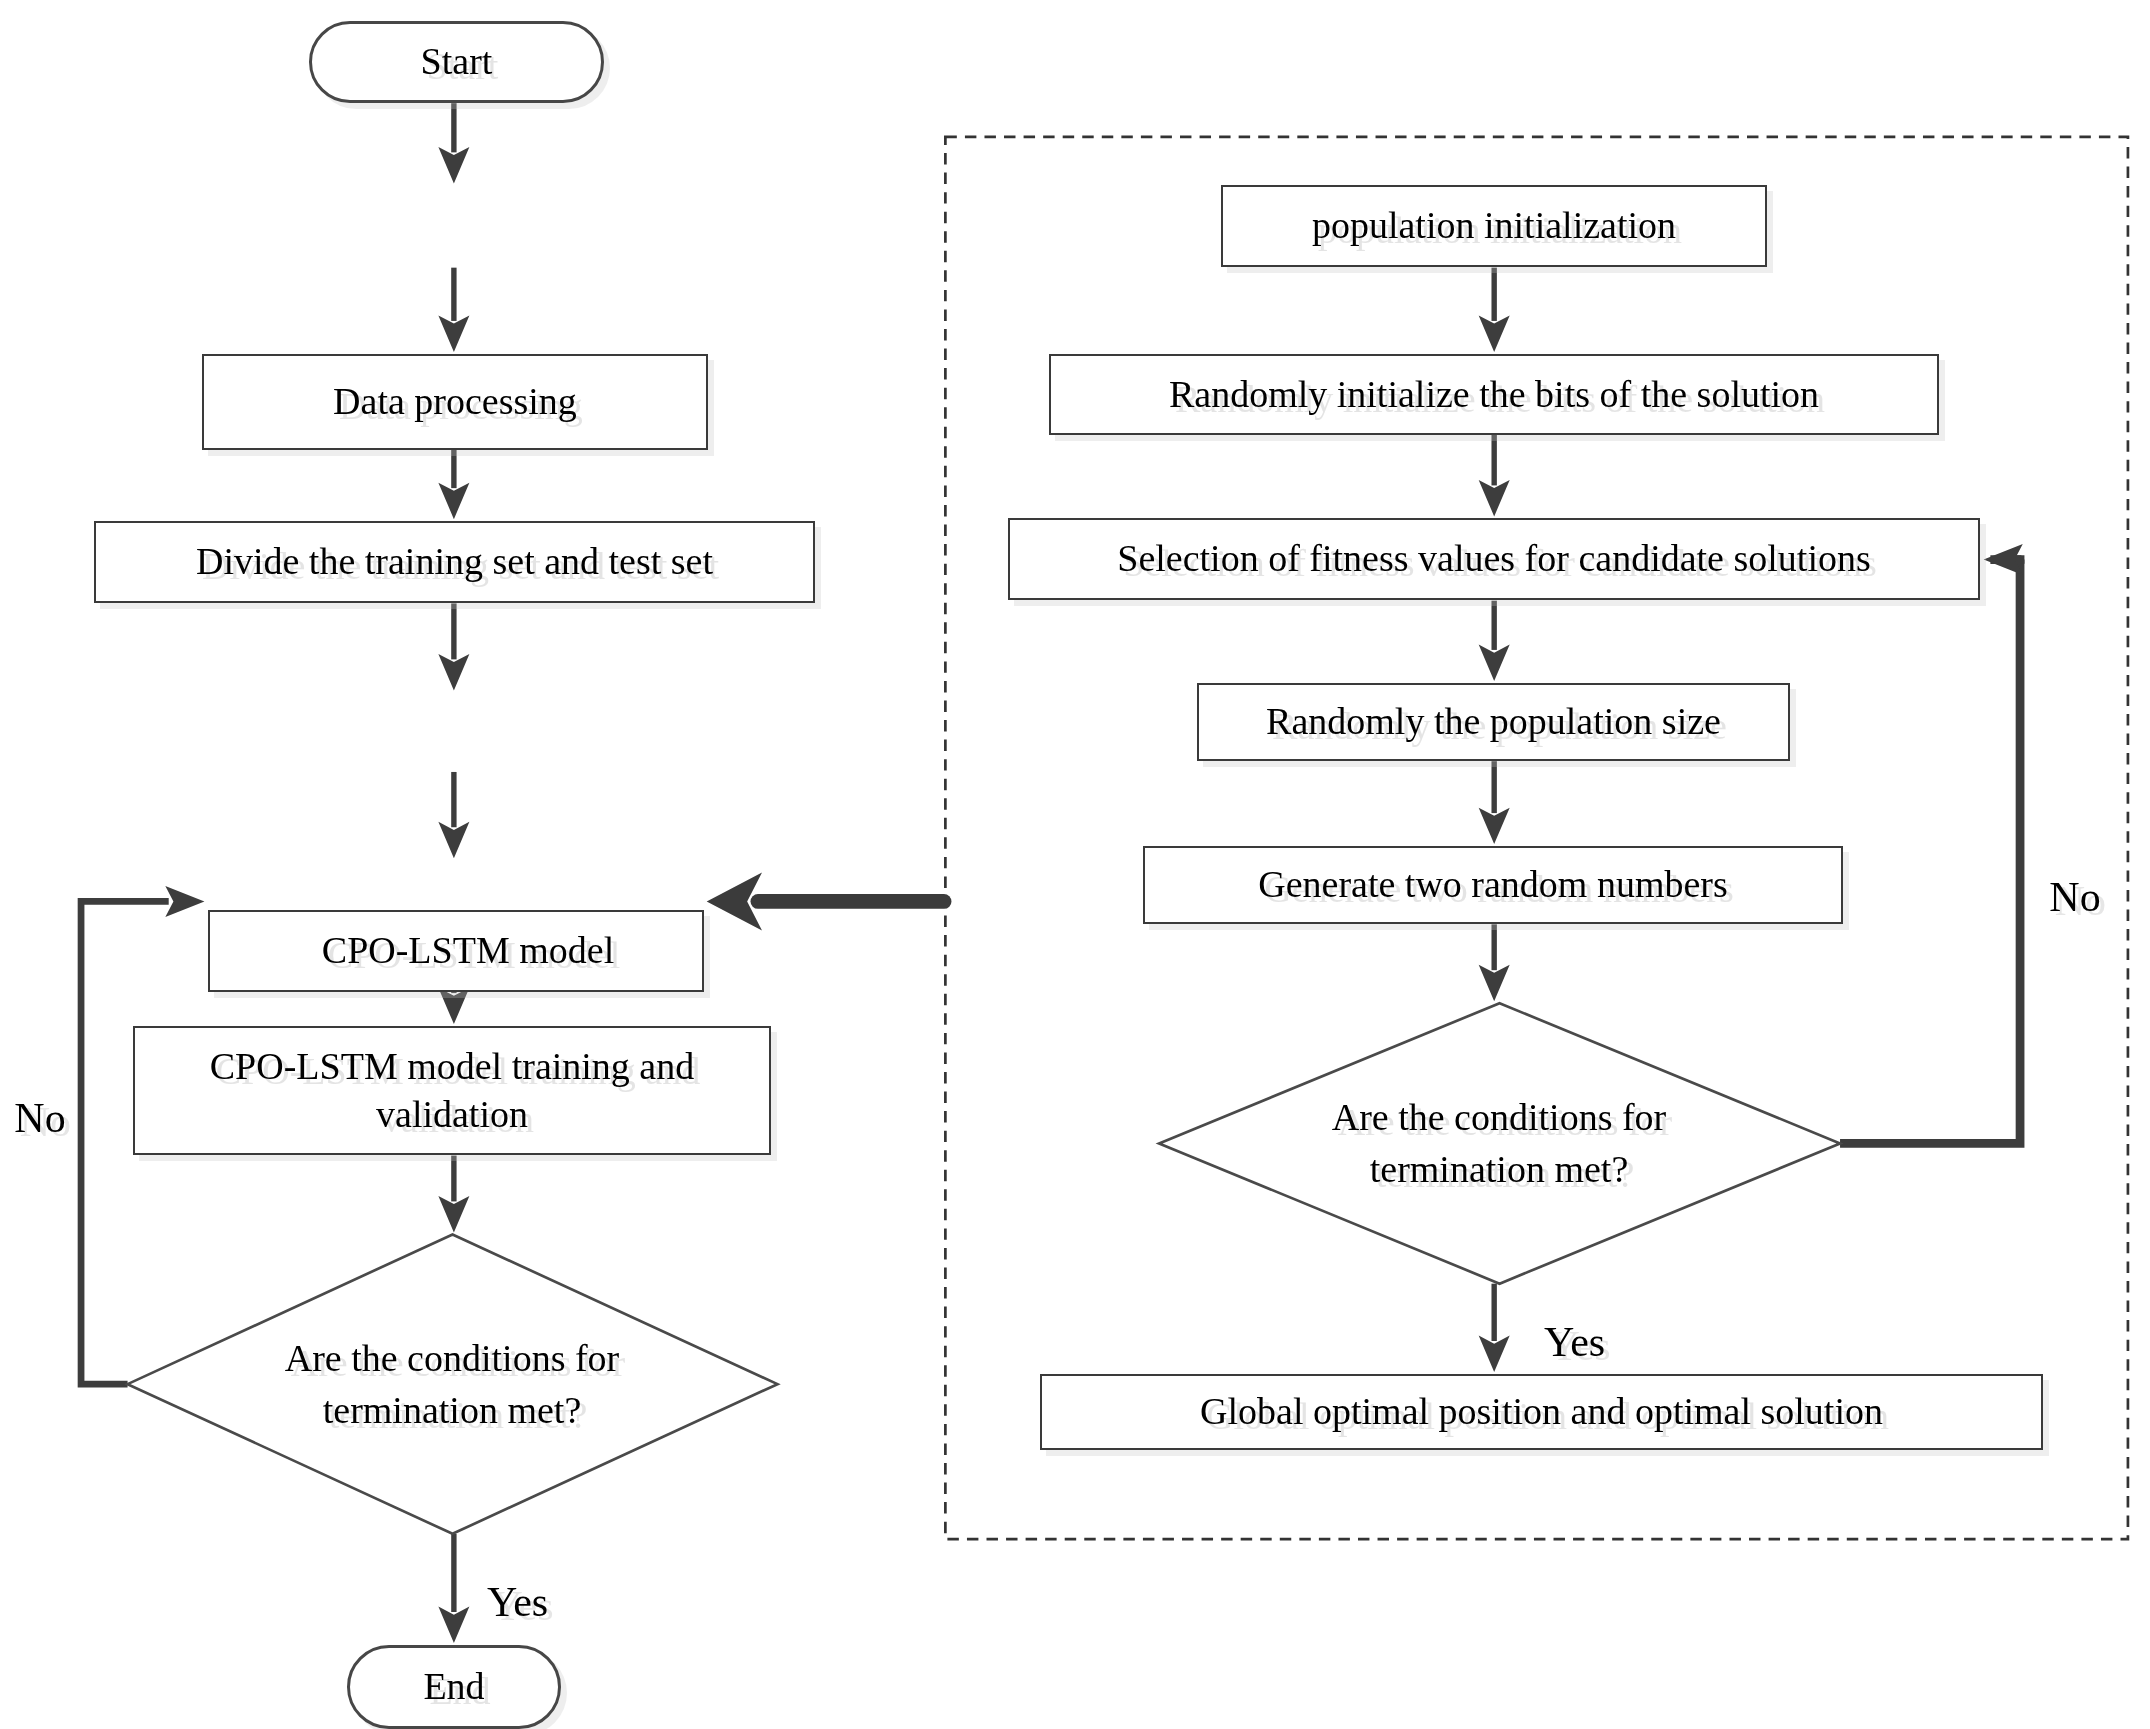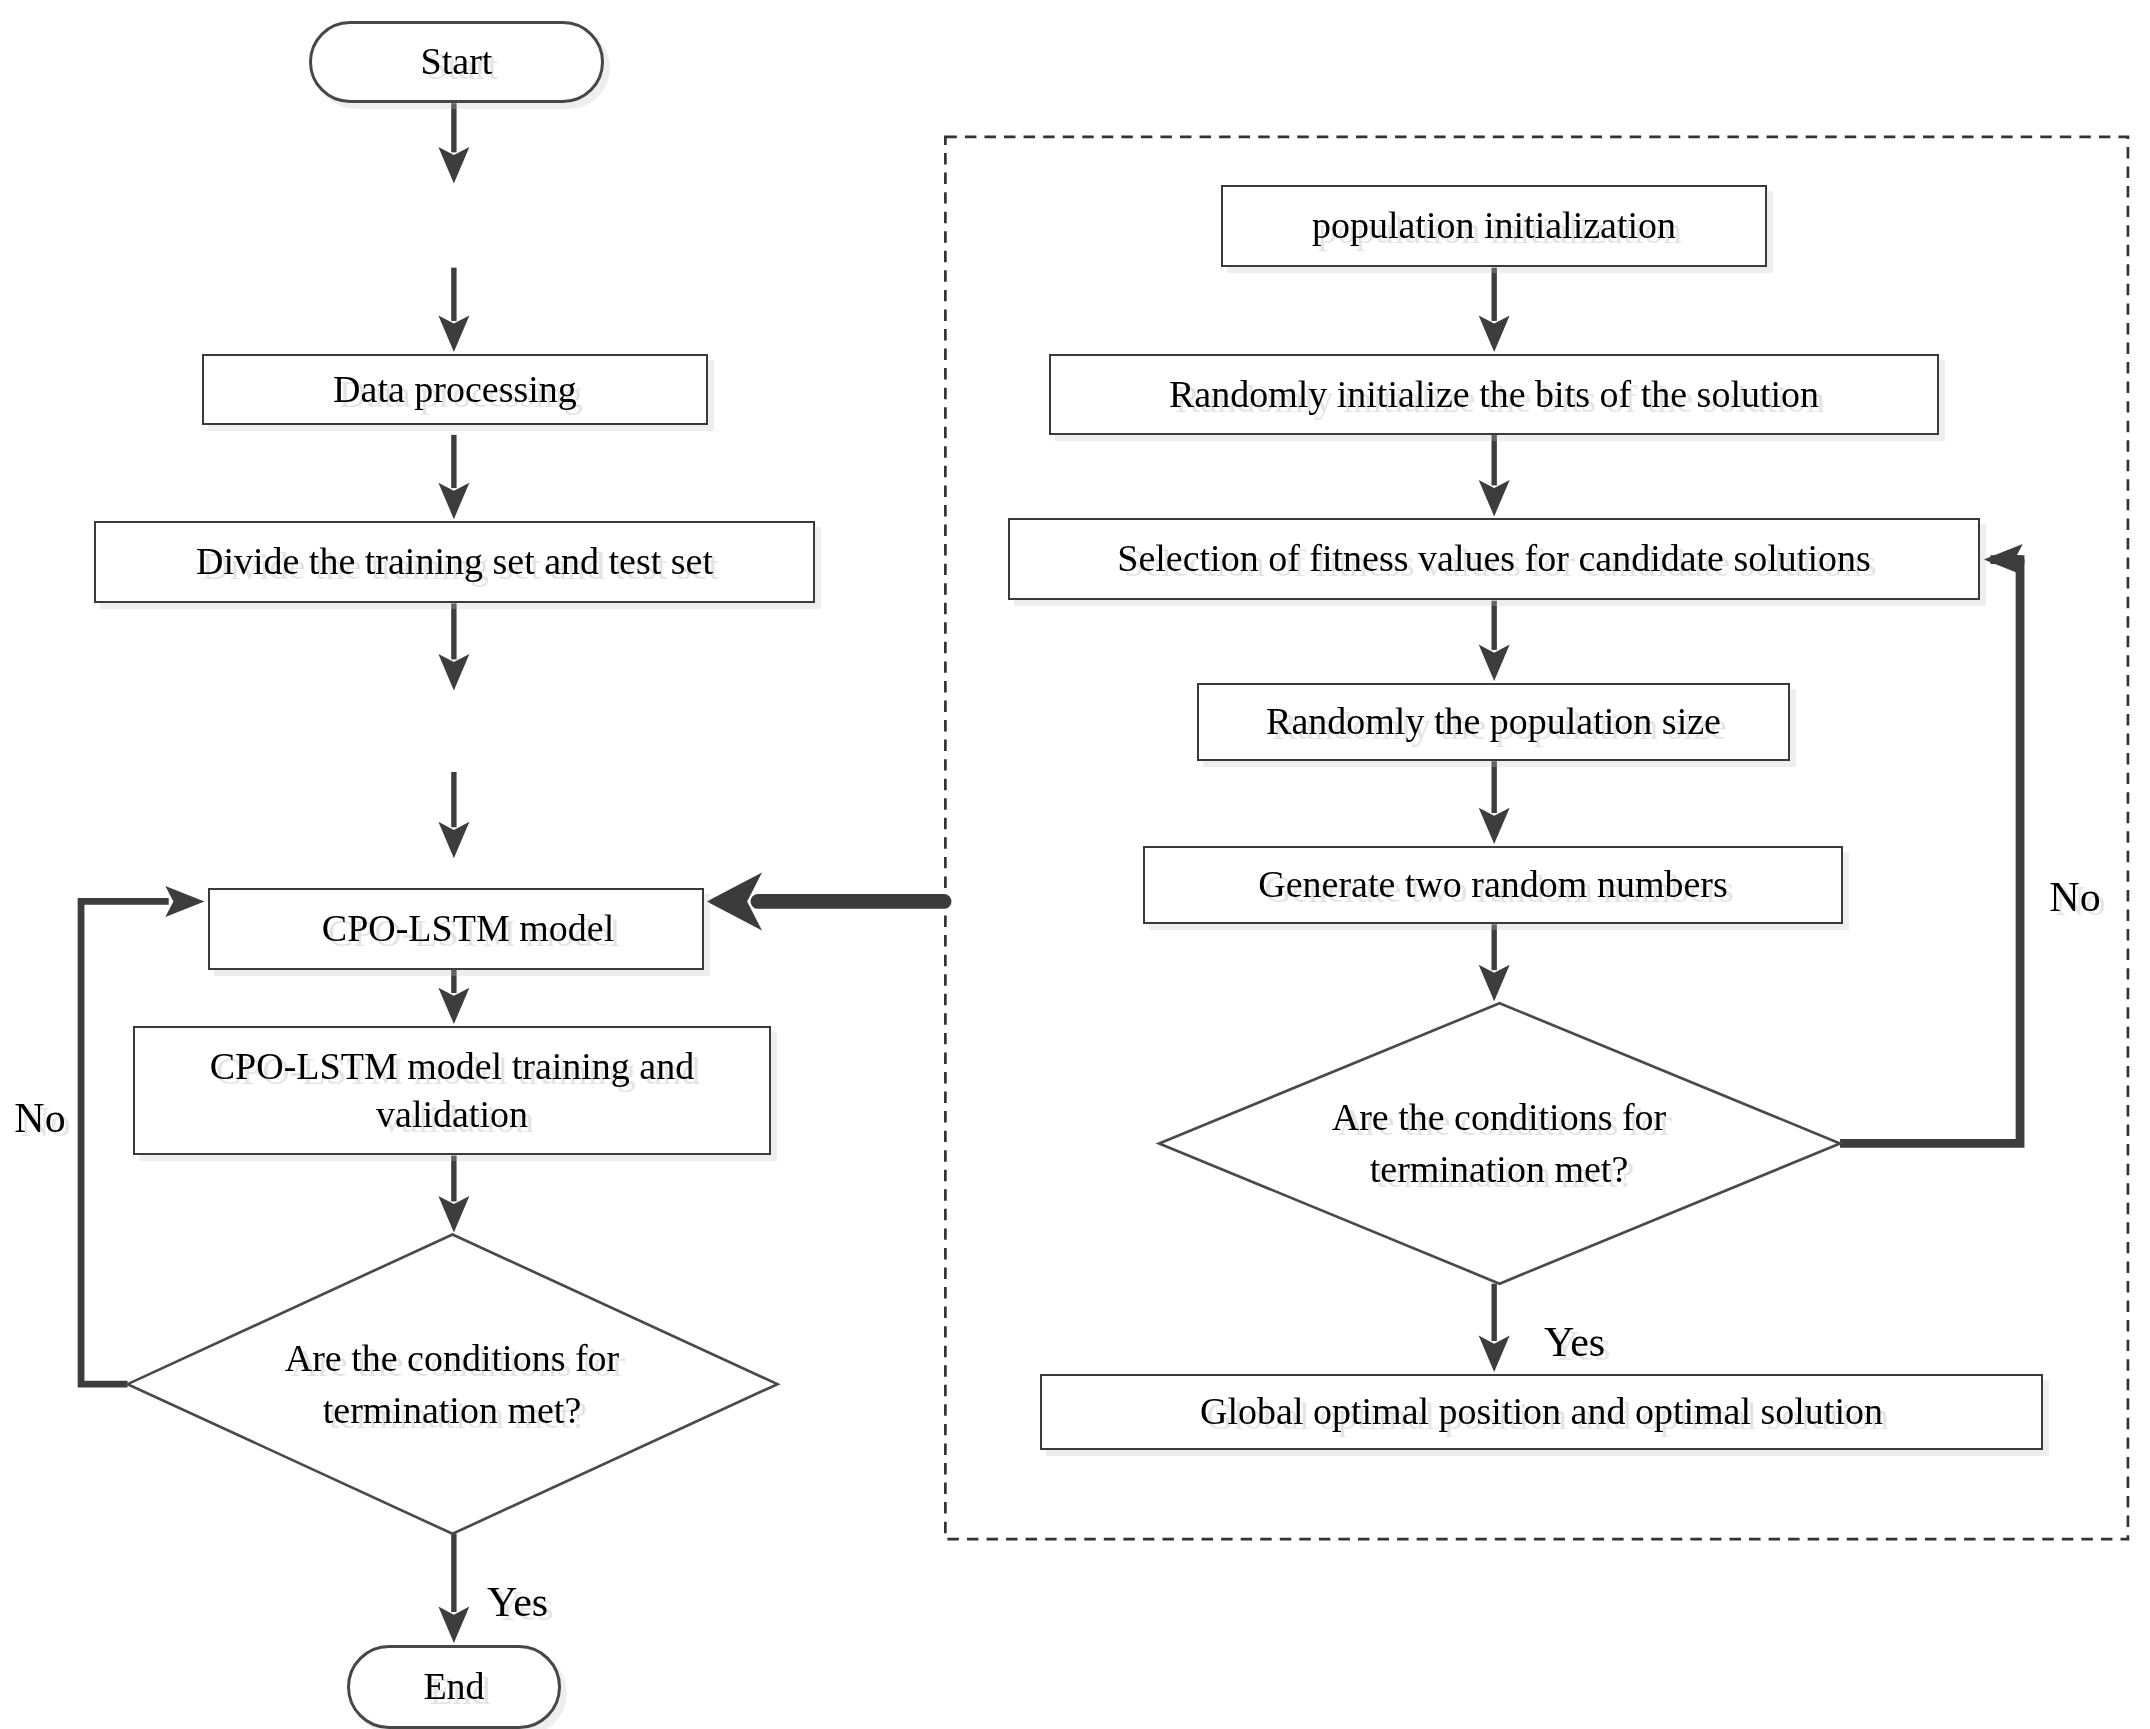--- a/index.html
+++ b/index.html
@@ -122,30 +122,30 @@
 
     <polygon points="671,1831 1153,2053 671,2275 189,2053" fill="#ffffff" stroke="#4a4a4a" stroke-width="4"></polygon>
     <polygon points="2224,1488 2729,1696 2224,1904 1719,1696" fill="#ffffff" stroke="#4a4a4a" stroke-width="4"></polygon>
   </svg>
 
   <div class="node stadium" style="left:309px;top:21px;width:295px;height:82px;">
     <span>Start</span>
   </div>
 
 
-  <div class="node" style="left:202px;top:354px;width:506px;height:71px;">
+  <div class="node" style="left:202px;top:354px;width:506px;height:96px;">
     <span>Data processing</span>
   </div>
 
   <div class="node" style="left:94px;top:521px;width:721px;height:82px;">
     <span>Divide the training set and test set</span>
   </div>
 
 
-  <div class="node" style="left:208px;top:888px;width:496px;height:82px;padding-left:24px;">
+  <div class="node" style="left:208px;top:910px;width:496px;height:82px;padding-left:24px;">
     <span>CPO-LSTM model</span>
   </div>
 
   <div class="node" style="left:133px;top:1026px;width:638px;height:129px;">
     <span style="max-width:539px;">CPO-LSTM model training and validation</span>
   </div>
 
   <div class="diamond-label" style="left:223px;top:1327px;width:458px;height:115px;">
     <span>Are the conditions for termination met?</span>
   </div>

